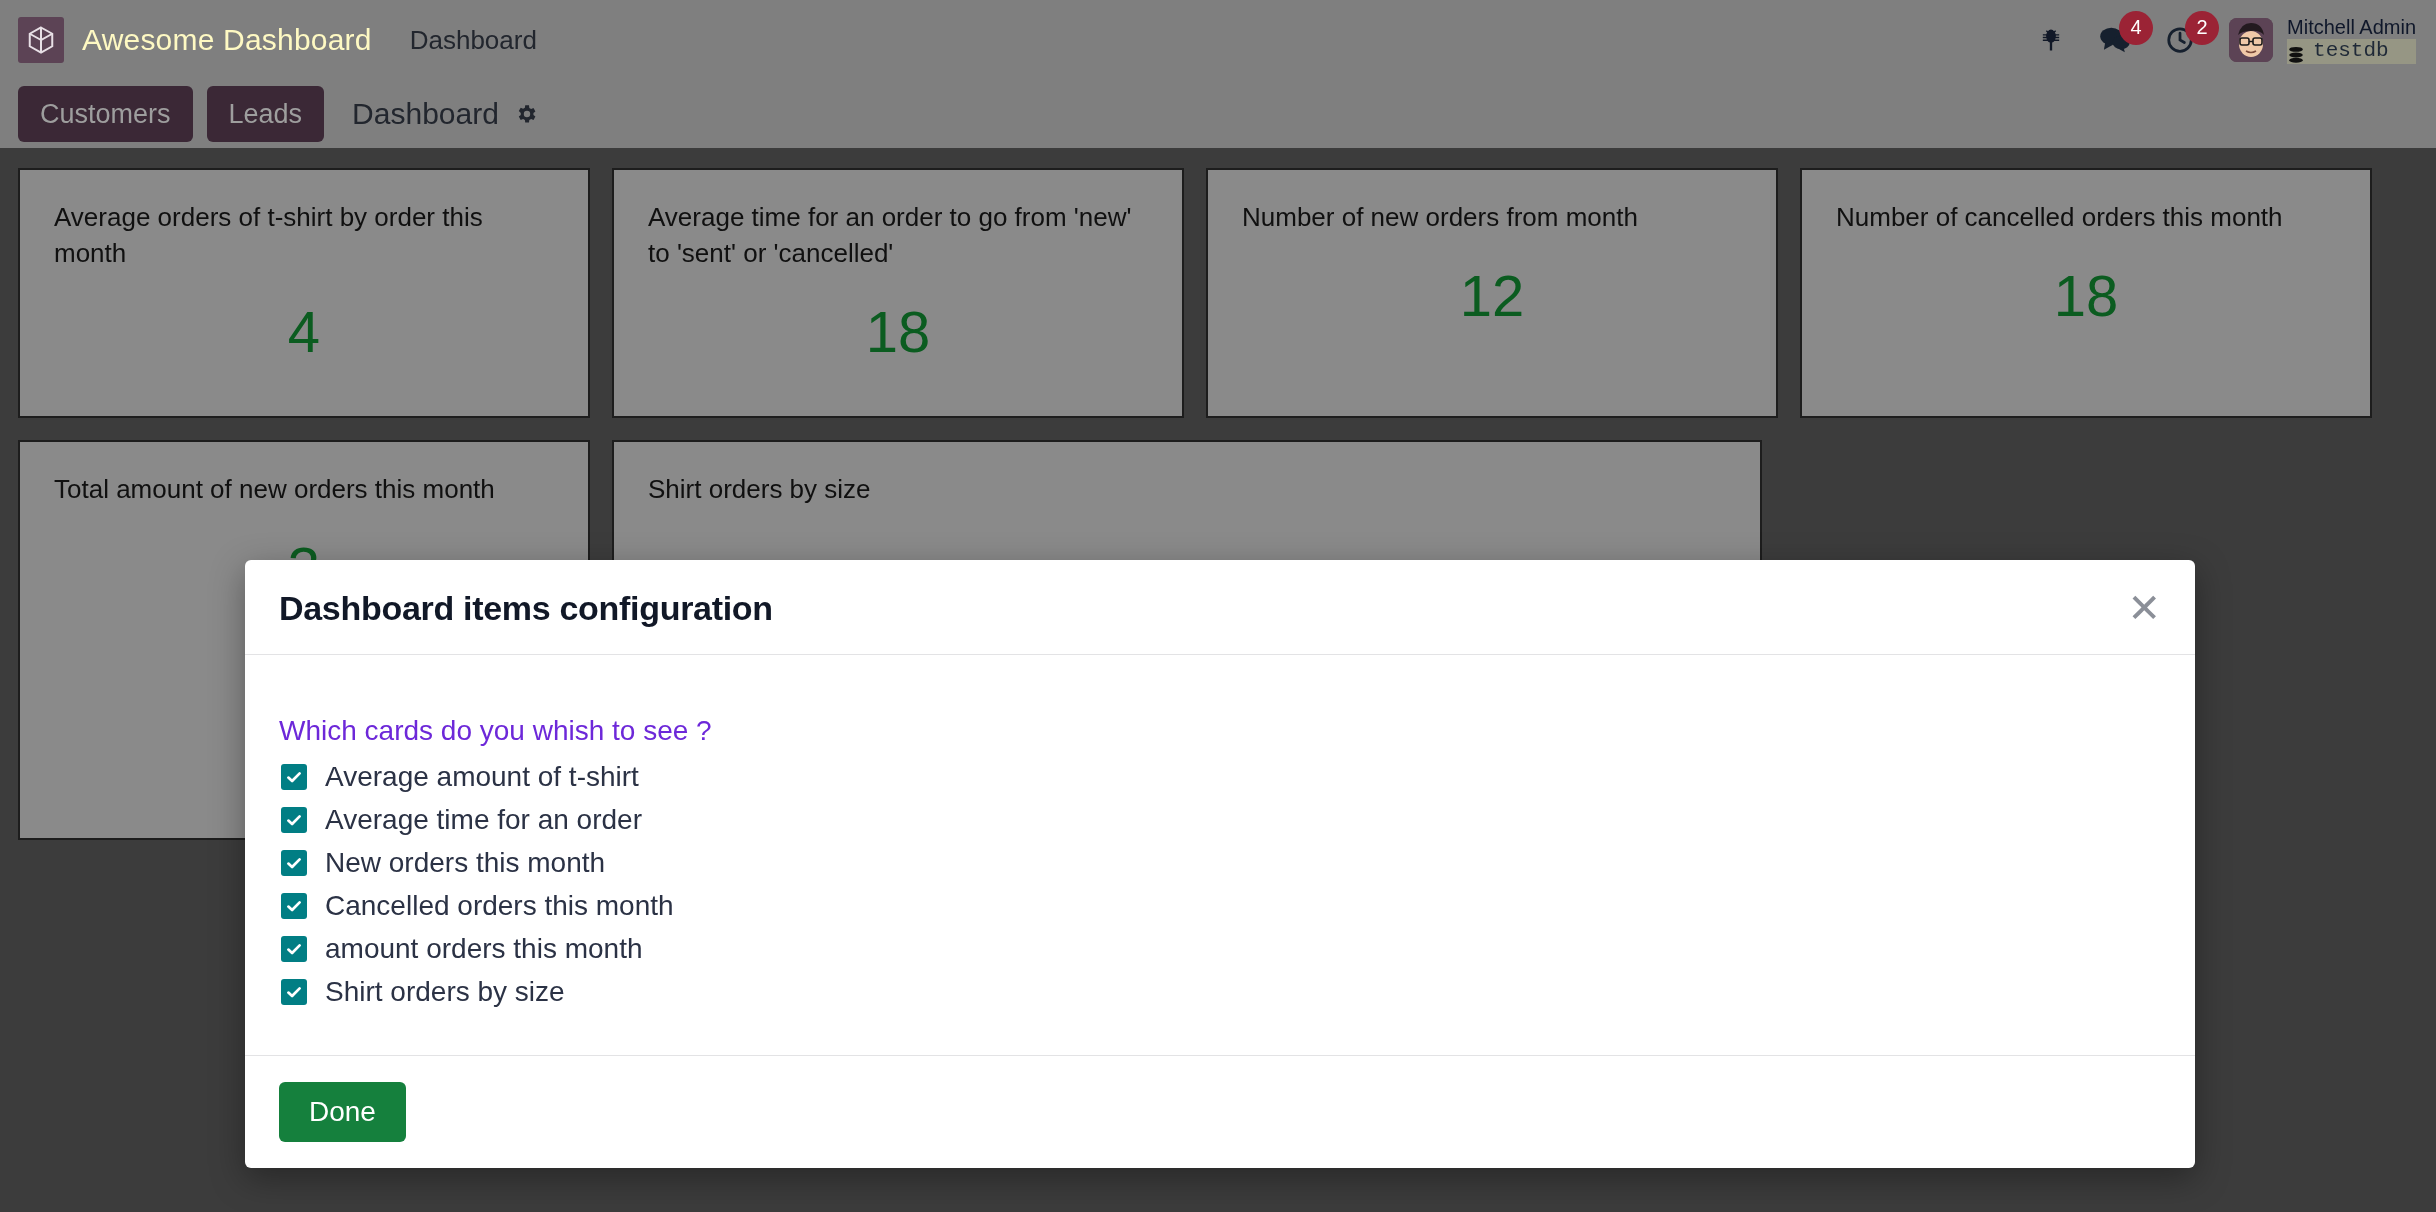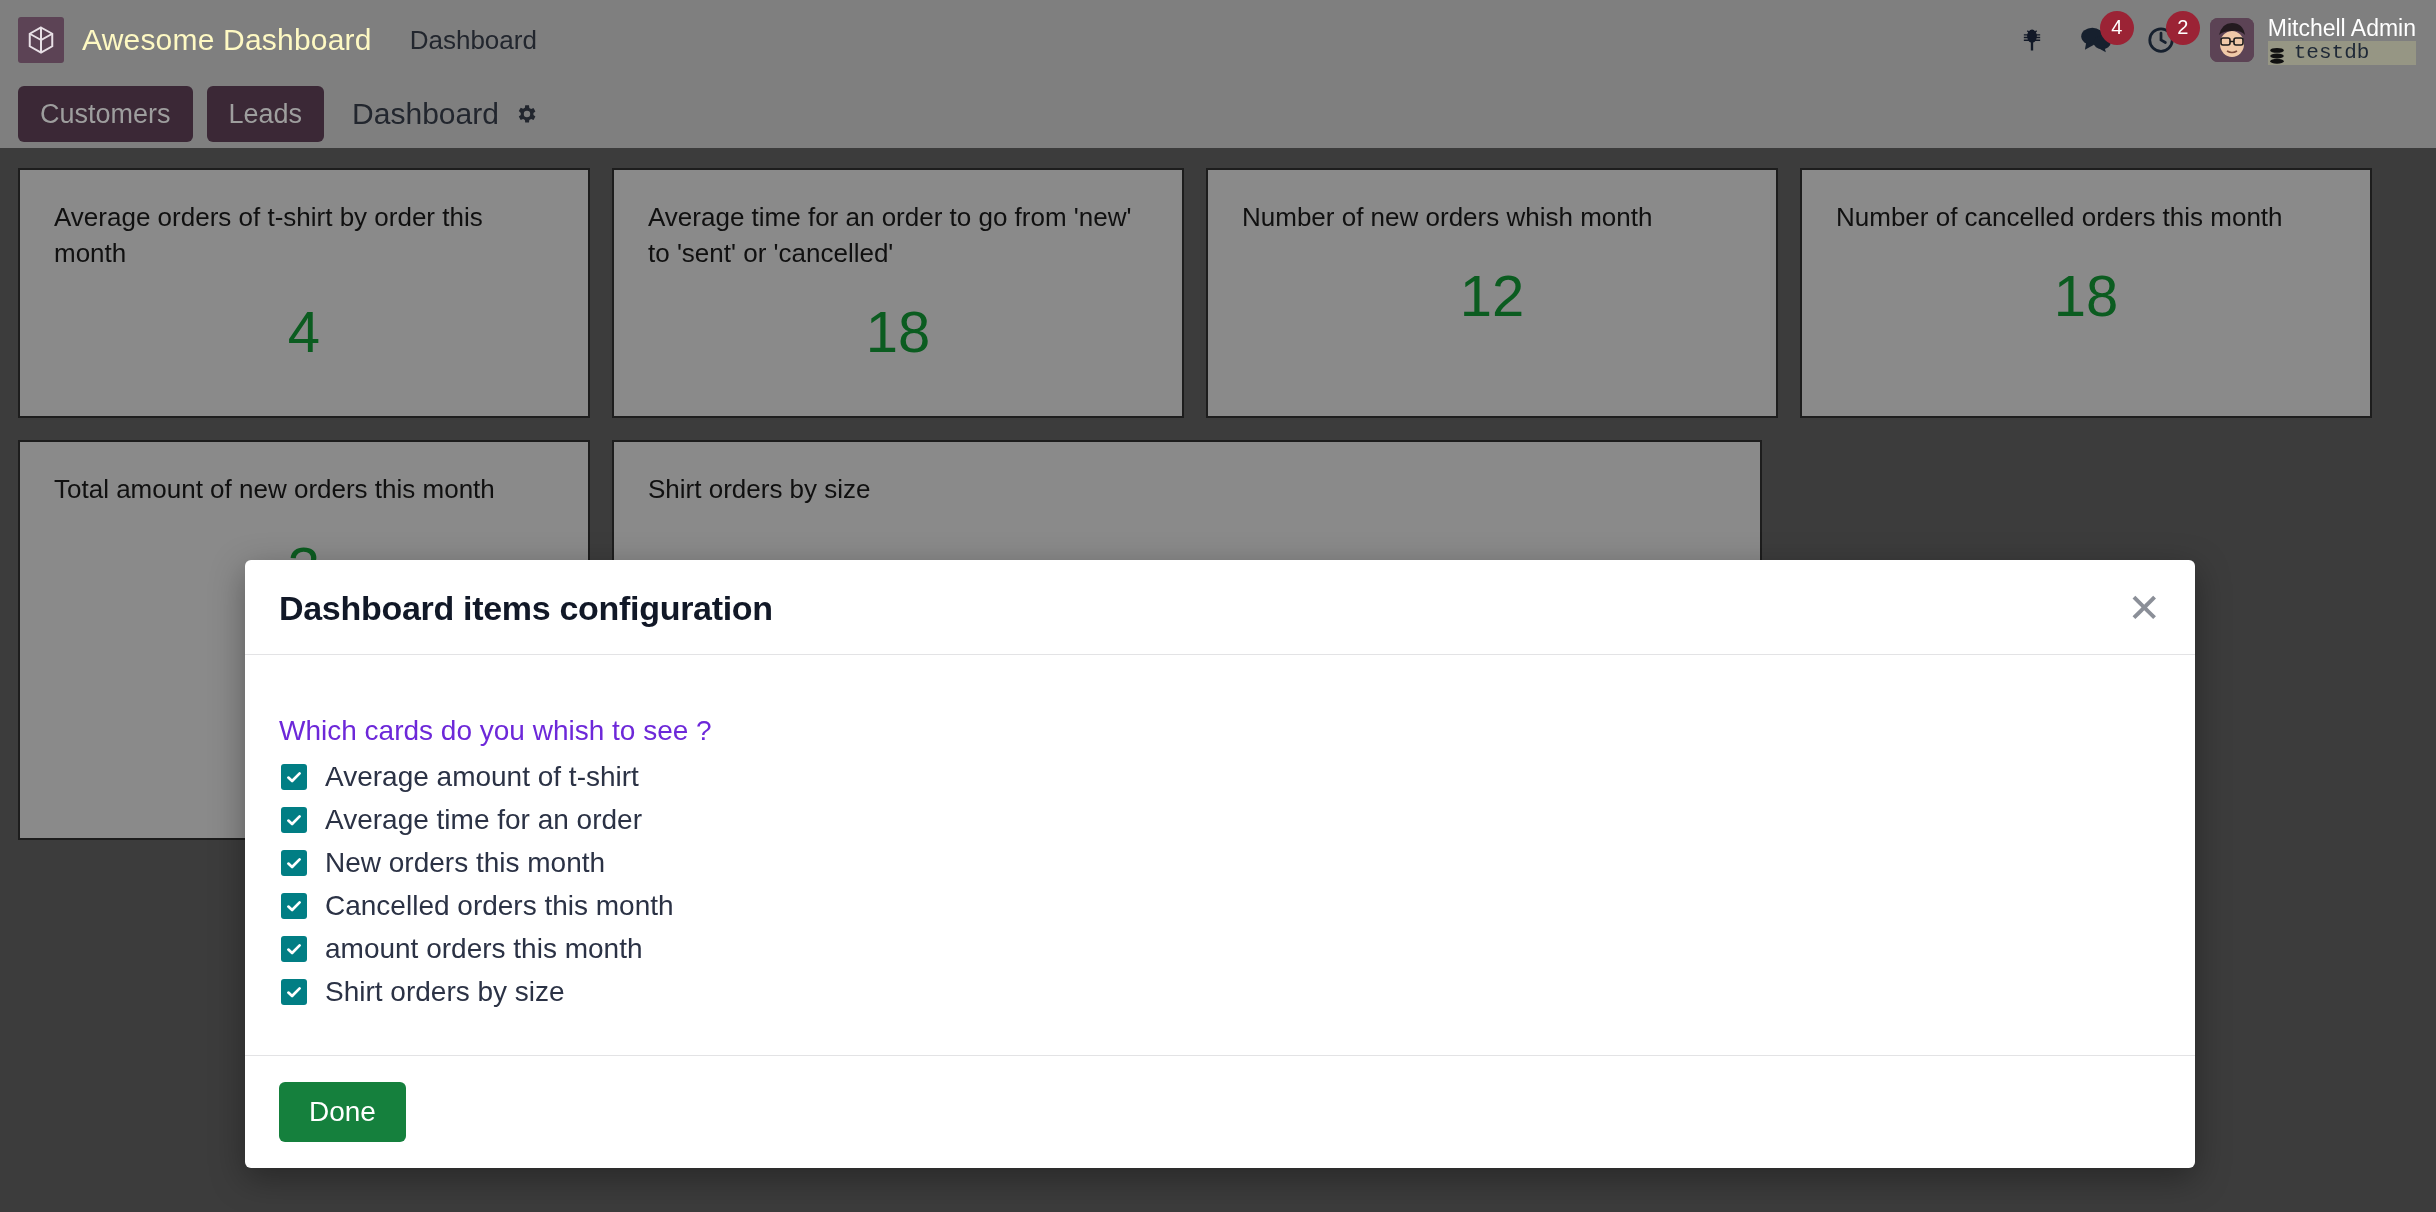--- a/index.html
+++ b/index.html
@@ -60,21 +60,21 @@
     font-weight: 400;
   }
   .avatar {
     width: 44px; height: 44px;
     border-radius: 8px;
     overflow: hidden;
     background: #5c4355;
     flex: 0 0 auto;
   }
   .user-block { display: flex; flex-direction: column; margin-left: 14px; line-height: 1.15; }
-  .user-name { font-size: 23px; color: #ffffff; white-space: nowrap; }
+  .user-name { font-size: 20px; color: #0f172a; white-space: nowrap; }
   .user-db {
     font-size: 21px; color: #1f2937;
     font-family: "Liberation Mono", monospace;
     background: rgba(180,180,140,0.45);
     display: flex; align-items: flex-end; gap: 8px;
     white-space: nowrap;
   }
 
   
   .control-panel {
@@ -299,21 +299,21 @@
 <div class="dash">
   <div class="card card-sm">
     <div class="card-title">Average orders of t-shirt by order this month</div>
     <div class="card-value">4</div>
   </div>
   <div class="card card-sm">
     <div class="card-title">Average time for an order to go from 'new' to 'sent' or 'cancelled'</div>
     <div class="card-value">18</div>
   </div>
   <div class="card card-sm">
-    <div class="card-title">Number of new orders whish month</div>
+    <div class="card-title">Number of new orders from month</div>
     <div class="card-value">12</div>
   </div>
   <div class="card card-sm">
     <div class="card-title">Number of cancelled orders this month</div>
     <div class="card-value">18</div>
   </div>
   <div class="card card-sm" style="height:400px;">
     <div class="card-title">Total amount of new orders this month</div>
     <div class="card-value">3</div>
   </div>

